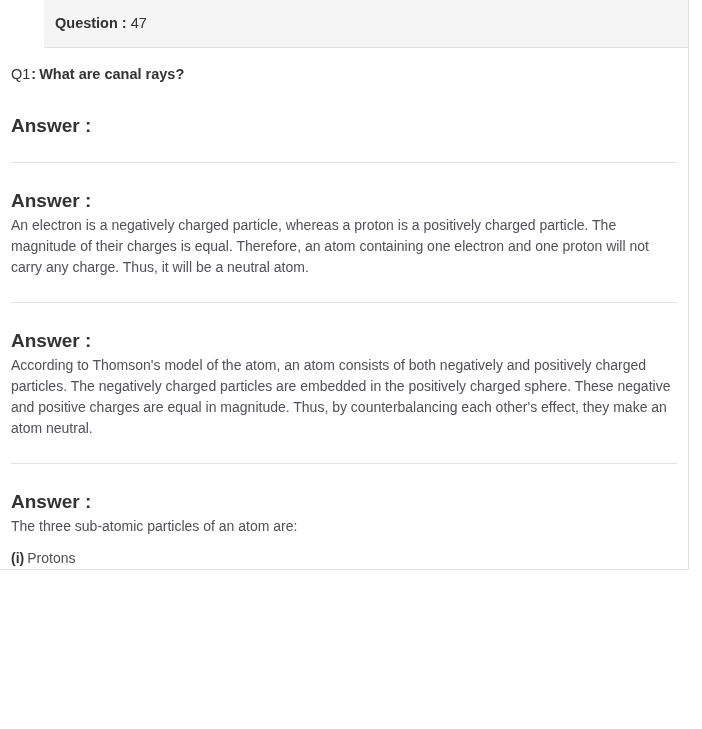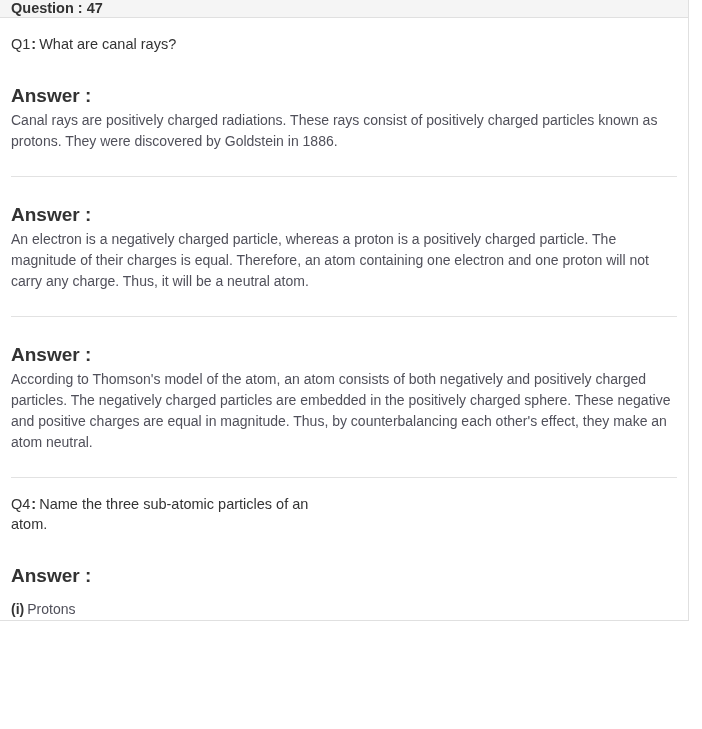--- a/index.html
+++ b/index.html
@@ -26,40 +26,41 @@
     border-left: none;
     box-sizing: border-box;
     background: #ffffff;
   }
 
   
   .qa-header {
     background: #f5f5f5;
     border-bottom: 1px solid #e0e0e0;
     box-sizing: border-box;
-    height: 18px;
+    height: 48px;
     display: flex;
     align-items: center;
     padding: 0 11px;
     font-size: 14.5px;
     line-height: 1;
     white-space: nowrap;
     overflow: hidden;
+    margin-left: 44px;
   }
   .qa-header .hdr-strong {
     font-weight: bold;
     color: #333333;
   }
   .qa-header .hdr-normal {
     font-weight: normal;
     color: #6f6f78;
     margin-left: 4px;
   }
   .qa-header .hdr-page {
-    font-weight: bold;
+    font-weight: normal;
     color: #333333;
     margin-left: 4px;
   }
 
   
   .qa-body {
     padding: 0 11px;
     box-sizing: border-box;
   }
 
@@ -68,21 +69,21 @@
   .q-line {
     font-size: 14.5px;
     font-weight: bold;
     color: #333333;
     line-height: 20px;
     padding-top: 16px;
     padding-bottom: 4px;
   }
   .q-line .q-num { font-weight: normal; }
   .q-line .q-sep { font-weight: bold; padding: 0 3px 0 1px; }
-  .q-line .q-text { font-weight: normal; }
+  .q-line .q-text { font-weight: bold; }
 
   .a-label {
     font-size: 19px;
     font-weight: bold;
     color: #333333;
     line-height: 19px;
     padding-top: 28px;
     padding-bottom: 5px;
   }
 
@@ -119,33 +120,32 @@
 
   <div class="qa-header">
     <span class="hdr-strong">Question :</span>
     <span class="hdr-page">47</span>
   </div>
 
   <div class="qa-body" id="qa-list">
       <div class="qa-item">
         <div class="q-line"><span class="q-num">Q1</span><span class="q-sep">:</span><span class="q-text">What are canal rays?</span></div>
         <div class="a-label">Answer :</div>
-        <div class="a-para">Canal rays are positively charged radiations. These rays consist of positively charged particles known as protons. They were discovered by Goldstein in 1886.</div>
       </div>
       <div class="qa-divider"></div>
       <div class="qa-item">
         <div class="a-label">Answer :</div>
         <div class="a-para">An electron is a negatively charged particle, whereas a proton is a positively charged particle. The magnitude of their charges is equal. Therefore, an atom containing one electron and one proton will not carry any charge. Thus, it will be a neutral atom.</div>
       </div>
       <div class="qa-divider"></div>
       <div class="qa-item">
         <div class="a-label">Answer :</div>
         <div class="a-para">According to Thomson's model of the atom, an atom consists of both negatively and positively charged particles. The negatively charged particles are embedded in the positively charged sphere. These negative and positive charges are equal in magnitude. Thus, by counterbalancing each other's effect, they make an atom neutral.</div>
       </div>
       <div class="qa-divider"></div>
       <div class="qa-item">
-        <div class="q-line"><span class="q-num">Q4</span><span class="q-sep">:</span><span class="q-text">Name the three sub-atomic particles of an<br>atom.</span></div>
         <div class="a-label">Answer :</div>
+        <div class="a-para">The three sub-atomic particles of an atom are:</div>
         <div class="a-list-item"><span class="li-marker">(i)</span><span>Protons</span></div>
       </div>
     </div>
 
 </div>
 
 </body></html>

